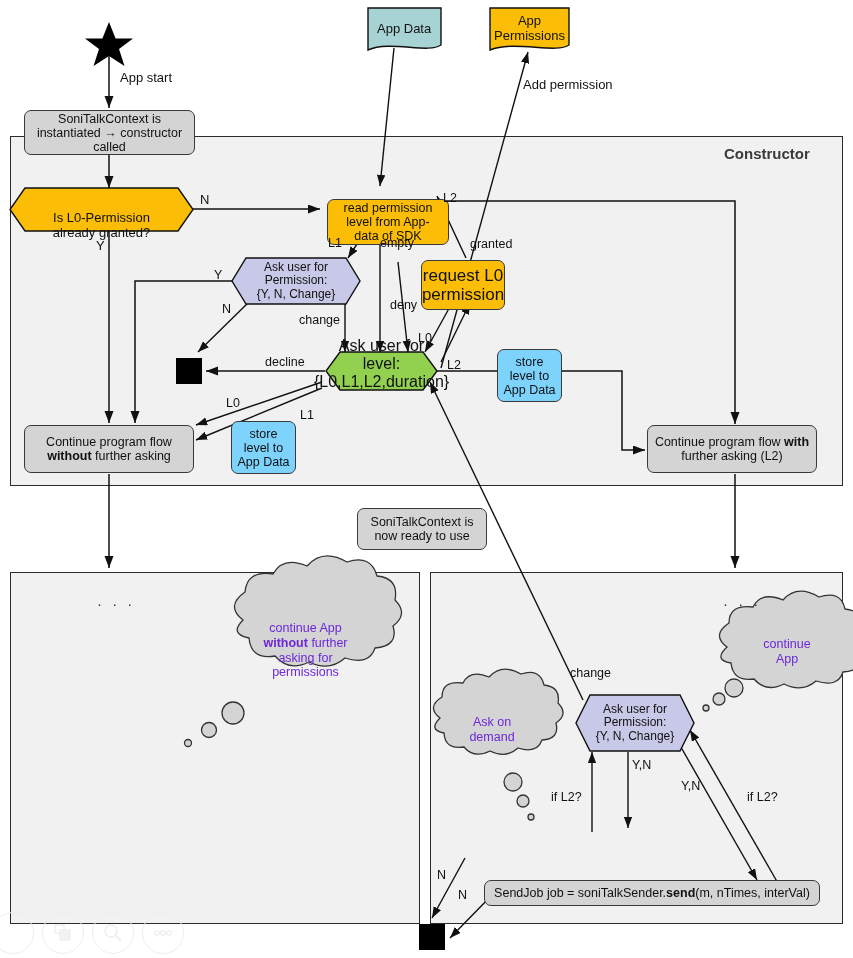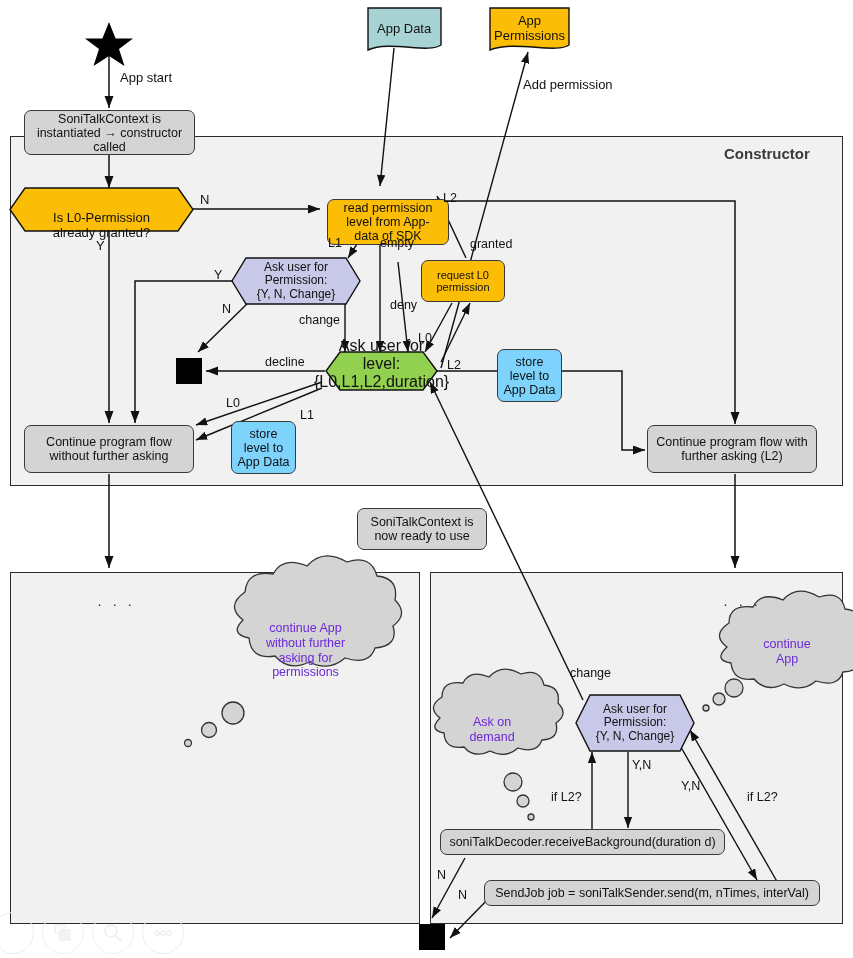--- a/index.html
+++ b/index.html
@@ -12,21 +12,21 @@
   .teal{background:#7dd3fc;}
   .amber{background:#fbbd06;}
   .lbl{position:absolute;color:#111;white-space:nowrap;background:transparent;}
   .hextext{position:absolute;left:0;top:0;width:100%;height:100%;display:flex;align-items:center;justify-content:center;flex-direction:column;text-align:center;line-height:1.12;color:#111;}
   .panel{position:absolute;background:#f1f1f1;border:1.6px solid #2b2b2b;box-sizing:border-box;}
   .cloudtext{position:absolute;display:flex;align-items:center;justify-content:center;flex-direction:column;text-align:center;line-height:1.18;color:#6d28d9;}
   .blacksq{position:absolute;background:#000;}
   .dots{position:absolute;color:#333;letter-spacing:3px;}
   .toolbar{position:absolute;display:flex;align-items:center;}
   .tbtn{width:40px;height:40px;border-radius:50%;border:1.5px solid #eeeeee;display:flex;align-items:center;justify-content:center;margin-right:8px;}
-  b{font-weight:normal;}
+  b{font-weight:bold;}
 </style>
 </head>
 <body>
 
 <div id="stage">
 
   <div class="panel" style="left:10px;top:136px;width:833px;height:350px;"></div>
   <div class="panel" style="left:10px;top:572px;width:410px;height:352px;"></div>
   <div class="panel" style="left:430px;top:572px;width:413px;height:352px;"></div>
 
@@ -158,21 +158,21 @@
     <span>Ask user for level:</span>
     <span>{L0,L1,L2,duration}</span>
   </div>
 
   <div class="node rrect amber" style="left:327px;top:186px;width:122px;height:46px;font-size:12.5px;flex-direction:column;margin-top:13px;">
     <span>read permission</span>
     <span>level from App-</span>
     <span>data of SDK</span>
   </div>
 
-  <div class="node rrect amber" style="left:421px;top:260px;width:84px;height:42px;font-size:11px;flex-direction:column;text-align:center;">
+  <div class="node rrect amber" style="left:421px;top:260px;width:84px;height:50px;font-size:17px;flex-direction:column;text-align:center;">
     <span>request L0</span>
     <span>permission</span>
   </div>
 
   <div class="node rrect teal" style="left:497px;top:349px;width:65px;height:53px;font-size:12.5px;flex-direction:column;">
     <span>store</span>
     <span>level to</span>
     <span>App Data</span>
   </div>
 
@@ -235,23 +235,20 @@
     <span>Ask on</span>
     <span>demand</span>
   </div>
 
   <div class="hextext" style="left:576px;top:695px;width:118px;height:56px;font-size:12px;">
     <span>Ask user for</span>
     <span>Permission:</span>
     <span>{Y, N, Change}</span>
   </div>
 
-  <div class="node rrect grey" style="left:440px;top:829px;width:285px;height:26px;font-size:12.5px;">
-    <span><span>soniTalkDecoder.</span><b>receiveBackground</b><span>(duration d)</span></span>
-  </div>
 
   <div class="node rrect grey" style="left:484px;top:880px;width:336px;height:26px;font-size:12.5px;">
     <span><span>SendJob job = soniTalkSender.</span><b>send</b><span>(m, nTimes, interVal)</span></span>
   </div>
 
   <div class="lbl" style="left:570px;top:666px;font-size:12.5px;">change</div>
   <div class="lbl" style="left:632px;top:758px;font-size:12.5px;">Y,N</div>
   <div class="lbl" style="left:551px;top:790px;font-size:12.5px;">if L2?</div>
   <div class="lbl" style="left:681px;top:779px;font-size:12.5px;">Y,N</div>
   <div class="lbl" style="left:747px;top:790px;font-size:12.5px;">if L2?</div>

